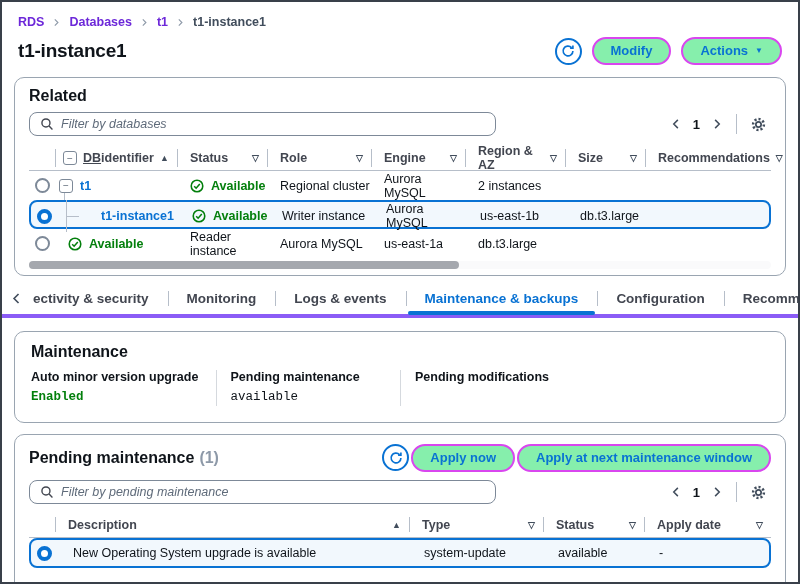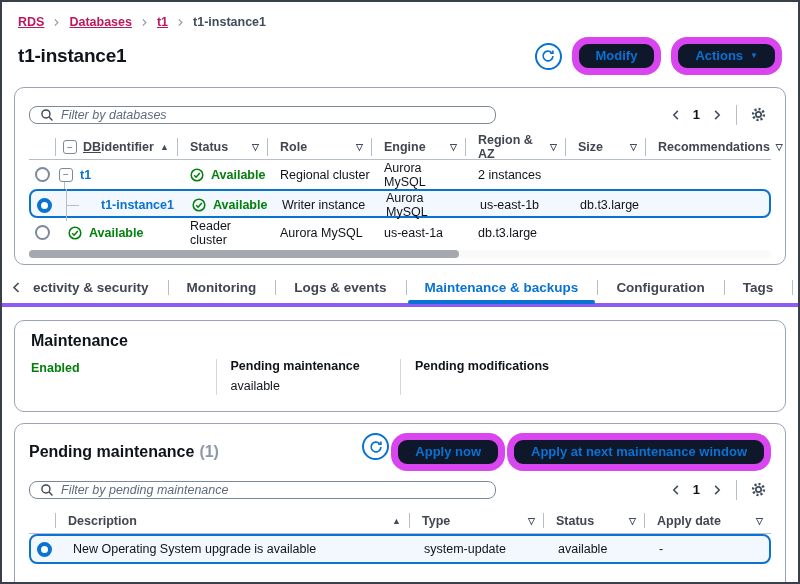--- a/index.html
+++ b/index.html
@@ -2,42 +2,42 @@
 <html><head>
 <meta charset="utf-8">
 <style>
   * { box-sizing: border-box; margin: 0; padding: 0; }
   html,body { width:800px; height:584px; background:#fff; overflow:hidden;
               font-family:"Liberation Sans", sans-serif; }
   .frame { width:800px; height:584px; border:2px solid #39404a; background:#fff; overflow:hidden; position:relative; }
 
   
   .breadcrumb { display:flex; align-items:center; gap:8px; padding:13px 16px 0; font-size:12.5px; }
-  .breadcrumb a { color:#be185d; text-decoration:underline; font-weight:700; cursor:pointer; }
+  .breadcrumb a { color:#6d28d9; font-weight:700; cursor:pointer; }
   .crumb-current { color:#414d5c; font-weight:700; }
   .crumb-sep { display:flex; align-items:center; }
 
   .titlebar { display:flex; align-items:center; justify-content:space-between; padding:8px 16px 10px; }
   .page-title { font-size:19px; font-weight:700; color:#0f141a; letter-spacing:-.2px; }
   .titlebar-actions { display:flex; align-items:center; gap:10px; }
-  .pill-btn { border:7px solid #d946ef; color:#0972d3; background:#0f172a; border-radius:16px;
+  .pill-btn { border:2px solid #d946ef; color:#0972d3; background:#86efac; border-radius:16px;
               font-family:inherit; font-size:13px; font-weight:700; padding:4px 17px; cursor:pointer;
               display:flex; align-items:center; gap:7px; line-height:16px; }
   .icon-btn { border:2px solid #0972d3; background:#fff; border-radius:50%; width:27px; height:27px;
               display:flex; align-items:center; justify-content:center; cursor:pointer; }
   .caret { font-size:8px; line-height:1; }
 
   
   .panel { border:1px solid #9aa5b1; border-radius:10px; margin:0 12px; background:#fff; }
   .panel h2 { font-size:16px; font-weight:700; color:#0f141a; }
 
   
   .related-panel { margin-top:2px; padding:9px 14px 4px; }
   .toolbar { display:flex; align-items:center; margin-top:7px; }
-  .filter-box { display:flex; align-items:center; gap:7px; width:467px; height:18px; border:1px solid #7d8998;
+  .filter-box { display:flex; align-items:center; gap:7px; width:467px; height:24px; border:1px solid #7d8998;
                 border-radius:8px; padding:0 10px; background:#fff; }
   .filter-box input { border:none; outline:none; flex:1; font-size:12.5px; font-family:inherit; color:#0f141a; background:transparent; }
   .filter-box input::placeholder { font-style:italic; color:#5f6b7a; }
   .pager { display:flex; align-items:center; gap:9px; margin-left:auto; padding-right:2px; }
   .pager .pgnum { font-size:13px; font-weight:700; color:#0f141a; }
   .pager .vdiv { width:1px; height:20px; background:#b6bec9; margin:0 2px; }
   .pgbtn, .gearbtn { background:none; border:none; cursor:pointer; display:flex; align-items:center; padding:2px; }
 
   .tgrid { display:grid; grid-template-columns:26px 122px 90px 104px 94px 100px 80px 1fr; align-items:center; }
   .thead { height:27px; border-bottom:1px solid #b6bec9; margin-top:8px; }
@@ -79,21 +79,21 @@
   .tab.clip { max-width:104px; overflow:hidden; padding-right:0; }
   .tab.clip-l { padding-left:2px; }
 
   
   .maintenance-panel { margin-top:13px; padding:11px 16px 16px; }
   .mgrid { display:grid; grid-template-columns:1fr 1fr 1fr 1fr; margin-top:9px; }
   .mcol { padding:0 14px; }
   .mcol:first-child { padding-left:0; }
   .mcol + .mcol { border-left:1px solid #d5d9de; }
   .mlabel { font-size:12.5px; font-weight:700; color:#0f141a; margin-bottom:4px; }
-  .mvalue { font-size:12.5px; color:#0f141a; line-height:1.45; max-width:178px; }
+  .mvalue { font-size:12.5px; color:#0f141a; line-height:1.45; max-width:178px;font-family:Liberation Mono, monospace; }
   .mvalue.green { color:#037f0c; font-weight:700; }
   .dashed-u { border-bottom:1px dashed #5f6b7a; }
 
   
   .pending-panel { margin-top:11px; padding:9px 14px 14px; height:200px; }
   .phead { display:flex; align-items:center; }
   .phead .count { color:#8d99a8; font-weight:700; font-size:16px; margin-left:5px; }
   .phead-actions { display:flex; gap:2px; margin-left:auto; }
   .pgrid { display:grid; grid-template-columns:26px 354px 134px 101px 1fr; align-items:center; }
   .pending-panel .thead { margin-top:8px; height:26px; }
@@ -137,20 +137,21 @@
       </button>
       <button class="pill-btn">Modify</button>
       <button class="pill-btn">
         <span>Actions</span>
         <span class="caret">▼</span>
       </button>
     </div>
   </div>
 
   <section class="panel related-panel">
+    <h2>Related</h2>
 
     <div class="toolbar">
       <div class="filter-box">
         <svg width="14" height="14" viewBox="0 0 16 16">
           <circle cx="6.8" cy="6.8" r="4.6" fill="none" stroke="#424650" stroke-width="1.6"></circle>
           <line x1="10.4" y1="10.4" x2="14.2" y2="14.2" stroke="#424650" stroke-width="1.6"></line>
         </svg>
         <input placeholder="Filter by databases" style="">
       </div>
       <div class="pager">
@@ -257,21 +258,21 @@
       <div class="cell first">
           <span class="radio"></span>
         </div>
       <div class="cell">
         <svg width="14" height="14" viewBox="0 0 16 16">
           <circle cx="8" cy="8" r="6.6" fill="none" stroke="#037f0c" stroke-width="1.8"></circle>
           <path d="M4.8 8.3 7 10.5 11.2 5.6" fill="none" stroke="#037f0c" stroke-width="1.8"></path>
         </svg>
         <span class="status-ok">Available</span>
       </div>
-      <div class="cell">Reader cluster</div>
+      <div class="cell">Reader instance</div>
       <div class="cell">Aurora MySQL</div>
       <div class="cell">us-east-1a</div>
       <div class="cell">db.t3.large</div>
       <div class="cell"></div>
     </div>
 
     <div class="hscroll">
       <div class="thumb"></div>
     </div>
   </section>
@@ -280,29 +281,29 @@
     <button class="tab-scroll">
       <svg width="13" height="13" viewBox="0 0 16 16">
           <path d="M10.5 2.5 5 8l5.5 5.5" fill="none" stroke="#414d5c" stroke-width="2"></path>
         </svg>
     </button>
     <div class="tab clip-l">ectivity &amp; security</div>
     <div class="tab">Monitoring</div>
     <div class="tab">Logs &amp; events</div>
     <div class="tab active">Maintenance &amp; backups</div>
     <div class="tab">Configuration</div>
-    <div class="tab">Tags</div>
     <div class="tab clip">Recommendat</div>
 
   </div>
 
   <section class="panel maintenance-panel">
     <h2>Maintenance</h2>
     <div class="mgrid">
       <div class="mcol">
+        <div class="mlabel">Auto minor version upgrade</div>
         <div class="mvalue green">Enabled</div>
       </div>
       <div class="mcol">
         <div class="mlabel">Pending maintenance</div>
         <div class="mvalue">available</div>
       </div>
       <div class="mcol">
         <div class="mlabel">Pending modifications</div>
         <div class="mvalue"></div>
       </div>

